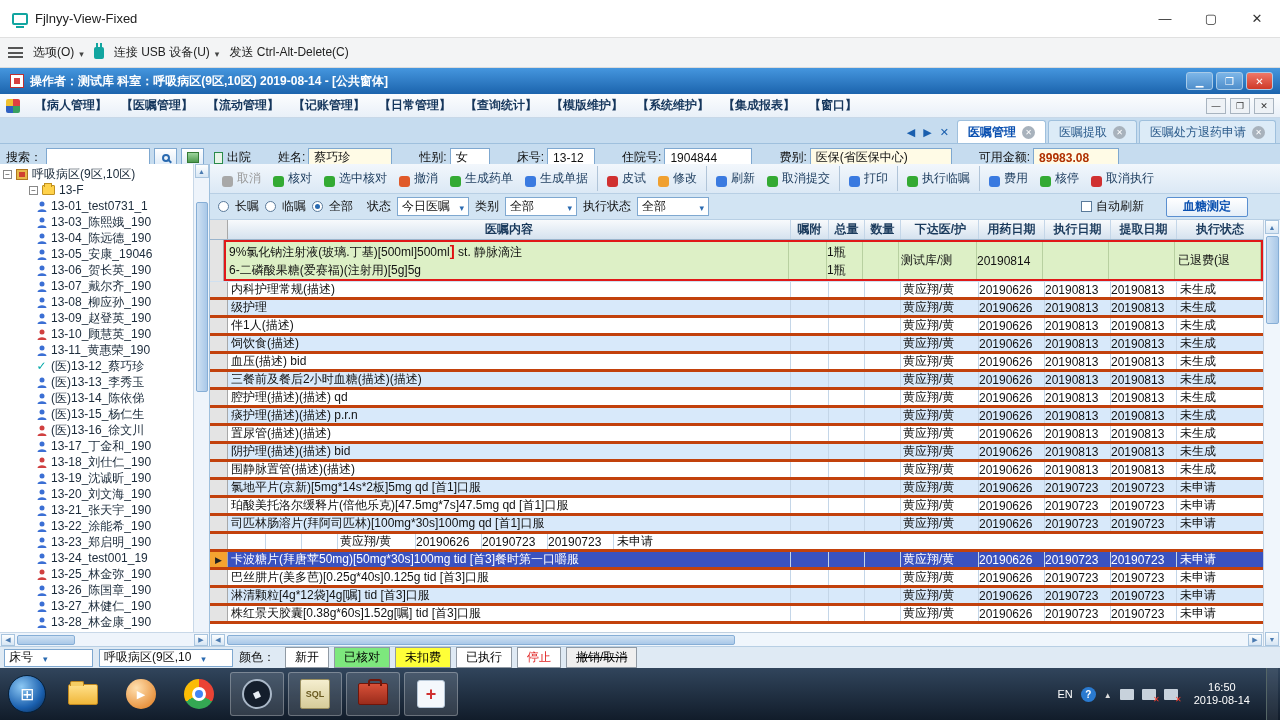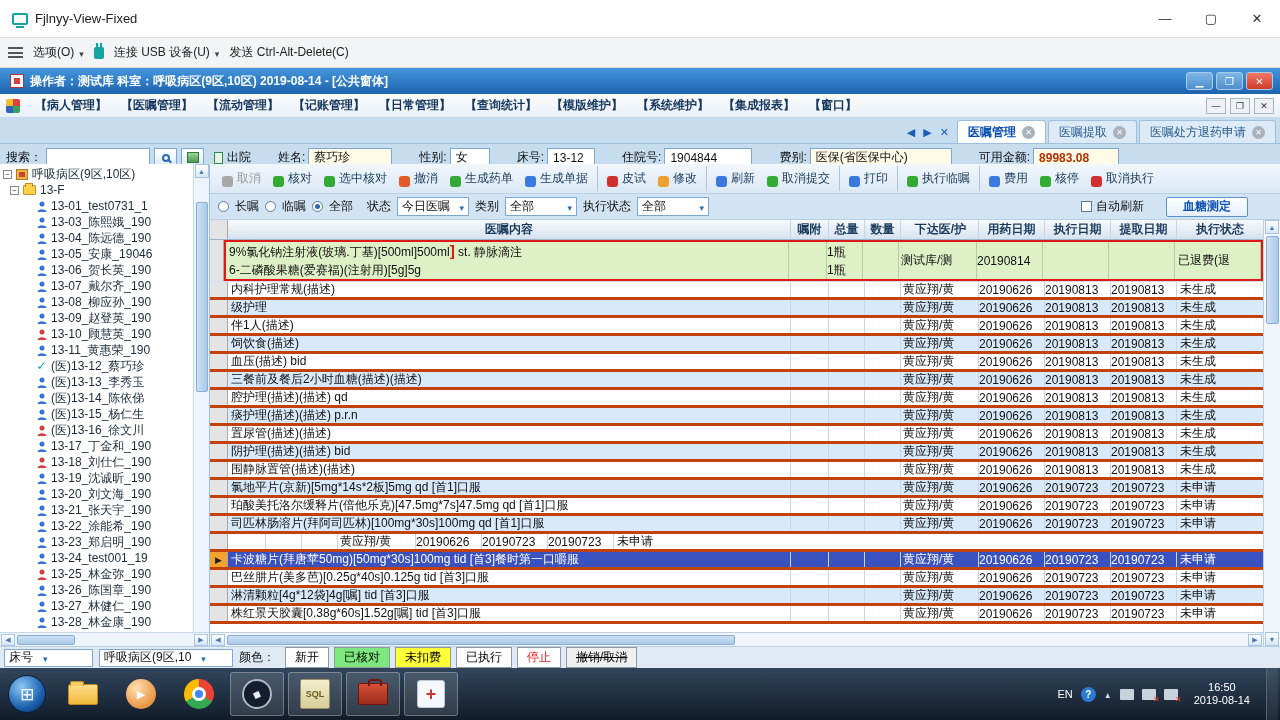--- a/index.html
+++ b/index.html
@@ -59,21 +59,21 @@
 .pval.white{background:#fff}
 .pval.amount{color:#b03000;font-weight:700}
 
 .main{position:absolute;left:0;top:164px;width:1280px;height:482px;display:flex}
 
 .tree-panel{width:210px;border-right:1px solid #9fc0dd;display:flex;flex-direction:column;background:#fff}
 .tree-body{flex:1;display:flex;overflow:hidden}
 .tree-scroll{flex:1;overflow:hidden;padding-top:2px}
 .titem{height:16px;display:flex;align-items:center;gap:4px;white-space:nowrap;padding-left:36px;color:#1a2a3a}
 .titem.root{padding-left:3px}
-.titem.floor{padding-left:10px}
+.titem.floor{padding-left:29px}
 .ebox{width:9px;height:9px;border:1px solid #888;background:#fff;font-size:8px;line-height:7px;text-align:center;color:#333;flex:none}
 .ebox::after{content:"−"}
 .h-ic{width:12px;height:11px;background:#e8b84a;border:1px solid #b07820;position:relative;flex:none}
 .h-ic::after{content:"";position:absolute;inset:2px;background:#d04030}
 .f-ic{width:13px;height:10px;background:#ffd24a;border:1px solid #c09020;border-radius:1px;position:relative;flex:none}
 .f-ic::before{content:"";position:absolute;top:-3px;left:1px;width:6px;height:3px;background:#ffd24a;border:1px solid #c09020;border-bottom:none}
 .p-icon{width:11px;height:12px;display:flex;align-items:flex-end;justify-content:center;flex:none}
 .p-icon svg{display:block}
 .p-icon.blue svg{fill:#3b6fd4}
 .p-icon.red svg{fill:#d04040}

